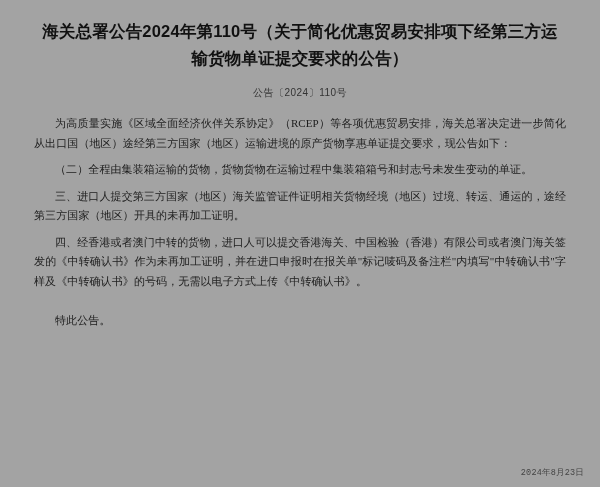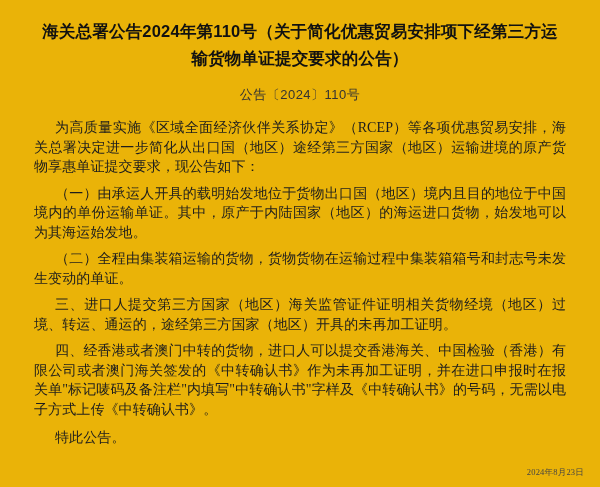--- a/index.html
+++ b/index.html
@@ -13,80 +13,79 @@
     font-family: "Liberation Serif", serif;
     color: #1a1a1a;
     overflow: hidden;
   }
   .page {
     position: relative;
     width: 600px;
     height: 487px;
     box-sizing: border-box;
     padding: 14px 34px 10px 34px;
-    background: #eab308;
+    background: #a3a3a3;
   }
   .doc-title {
     text-align: center;
     font-family: "Liberation Sans", sans-serif;
     font-weight: bold;
     font-size: 16.5px;
     line-height: 27px;
     letter-spacing: 0.2px;
     color: #111111;
     margin: 4px 6px 0 6px;
   }
   .doc-number {
     text-align: center;
-    font-size: 13px;
+    font-size: 10px;
     color: #333333;
     margin-top: 14px;
     letter-spacing: 0.5px;
     font-family: "Liberation Sans", sans-serif;
   }
   .body-text {
     margin-top: 14px;
   }
   .para {
-    font-size: 14px;
+    font-size: 11px;
     line-height: 19.5px;
     text-align: justify;
     text-justify: inter-ideograph;
     margin: 0 0 7px 0;
     color: #1d1d1d;
     letter-spacing: 0.1px;
   }
   .para.indent {
     text-indent: 21px;
   }
   .sign-date {
     position: absolute;
     right: 16px;
     bottom: 8px;
     font-size: 8.5px;
     color: #444444;
-    font-family: Liberation Serif, serif;
+    font-family: Liberation Mono, monospace;
     letter-spacing: 0.2px;
   }
   .closing {
-    margin-top: 9px;
+    margin-top: 20px;
   }
 </style>
 </head>
 <body>
 
 <div class="page">
 
   <div class="doc-title">海关总署公告2024年第110号（关于简化优惠贸易安排项下经第三方运输货物单证提交要求的公告）</div>
 
   <div class="doc-number">公告〔2024〕110号</div>
 
   <div class="body-text">
     <p class="para indent">为高质量实施《区域全面经济伙伴关系协定》（RCEP）等各项优惠贸易安排，海关总署决定进一步简化从出口国（地区）途经第三方国家（地区）运输进境的原产货物享惠单证提交要求，现公告如下：</p>
-    <p class="para indent">（一）由承运人开具的载明始发地位于货物出口国（地区）境内且目的地位于中国境内的单份运输单证。其中，原产于内陆国家（地区）的海运进口货物，始发地可以为其海运始发地。</p>
     <p class="para indent">（二）全程由集装箱运输的货物，货物货物在运输过程中集装箱箱号和封志号未发生变动的单证。</p>
     <p class="para indent">三、进口人提交第三方国家（地区）海关监管证件证明相关货物经境（地区）过境、转运、通运的，途经第三方国家（地区）开具的未再加工证明。</p>
     <p class="para indent">四、经香港或者澳门中转的货物，进口人可以提交香港海关、中国检验（香港）有限公司或者澳门海关签发的《中转确认书》作为未再加工证明，并在进口申报时在报关单"标记唛码及备注栏"内填写"中转确认书"字样及《中转确认书》的号码，无需以电子方式上传《中转确认书》。</p>
     <p class="para indent closing">特此公告。</p>
   </div>
 
   <div class="sign-date">2024年8月23日</div>
 
 </div>
 

